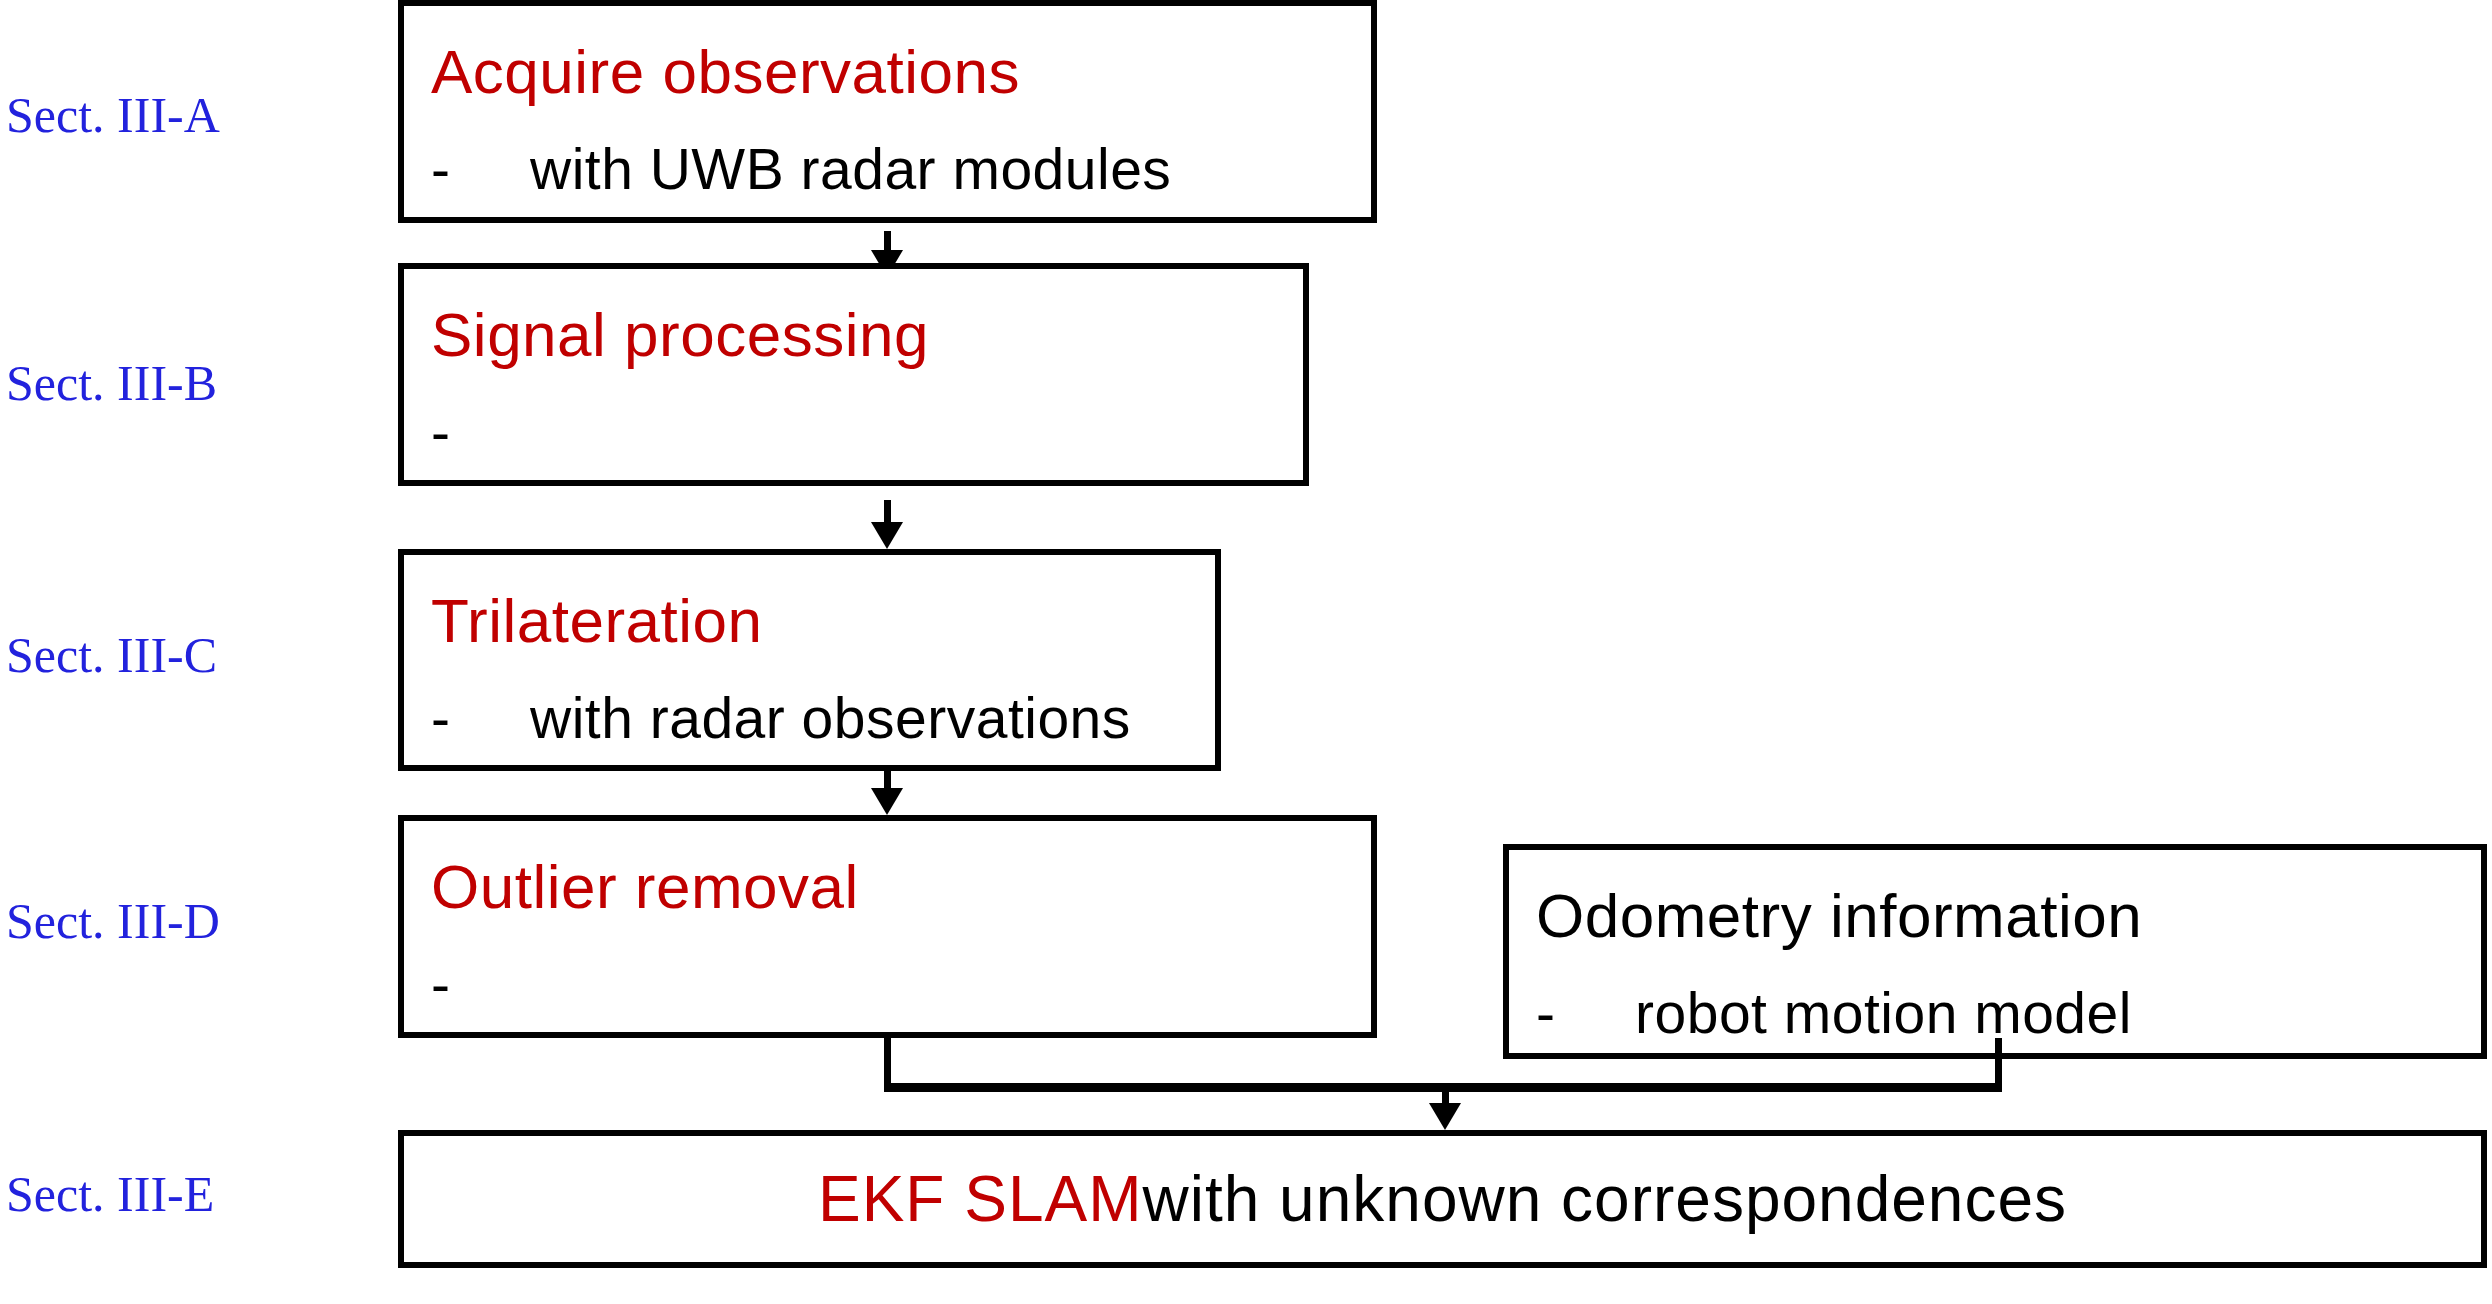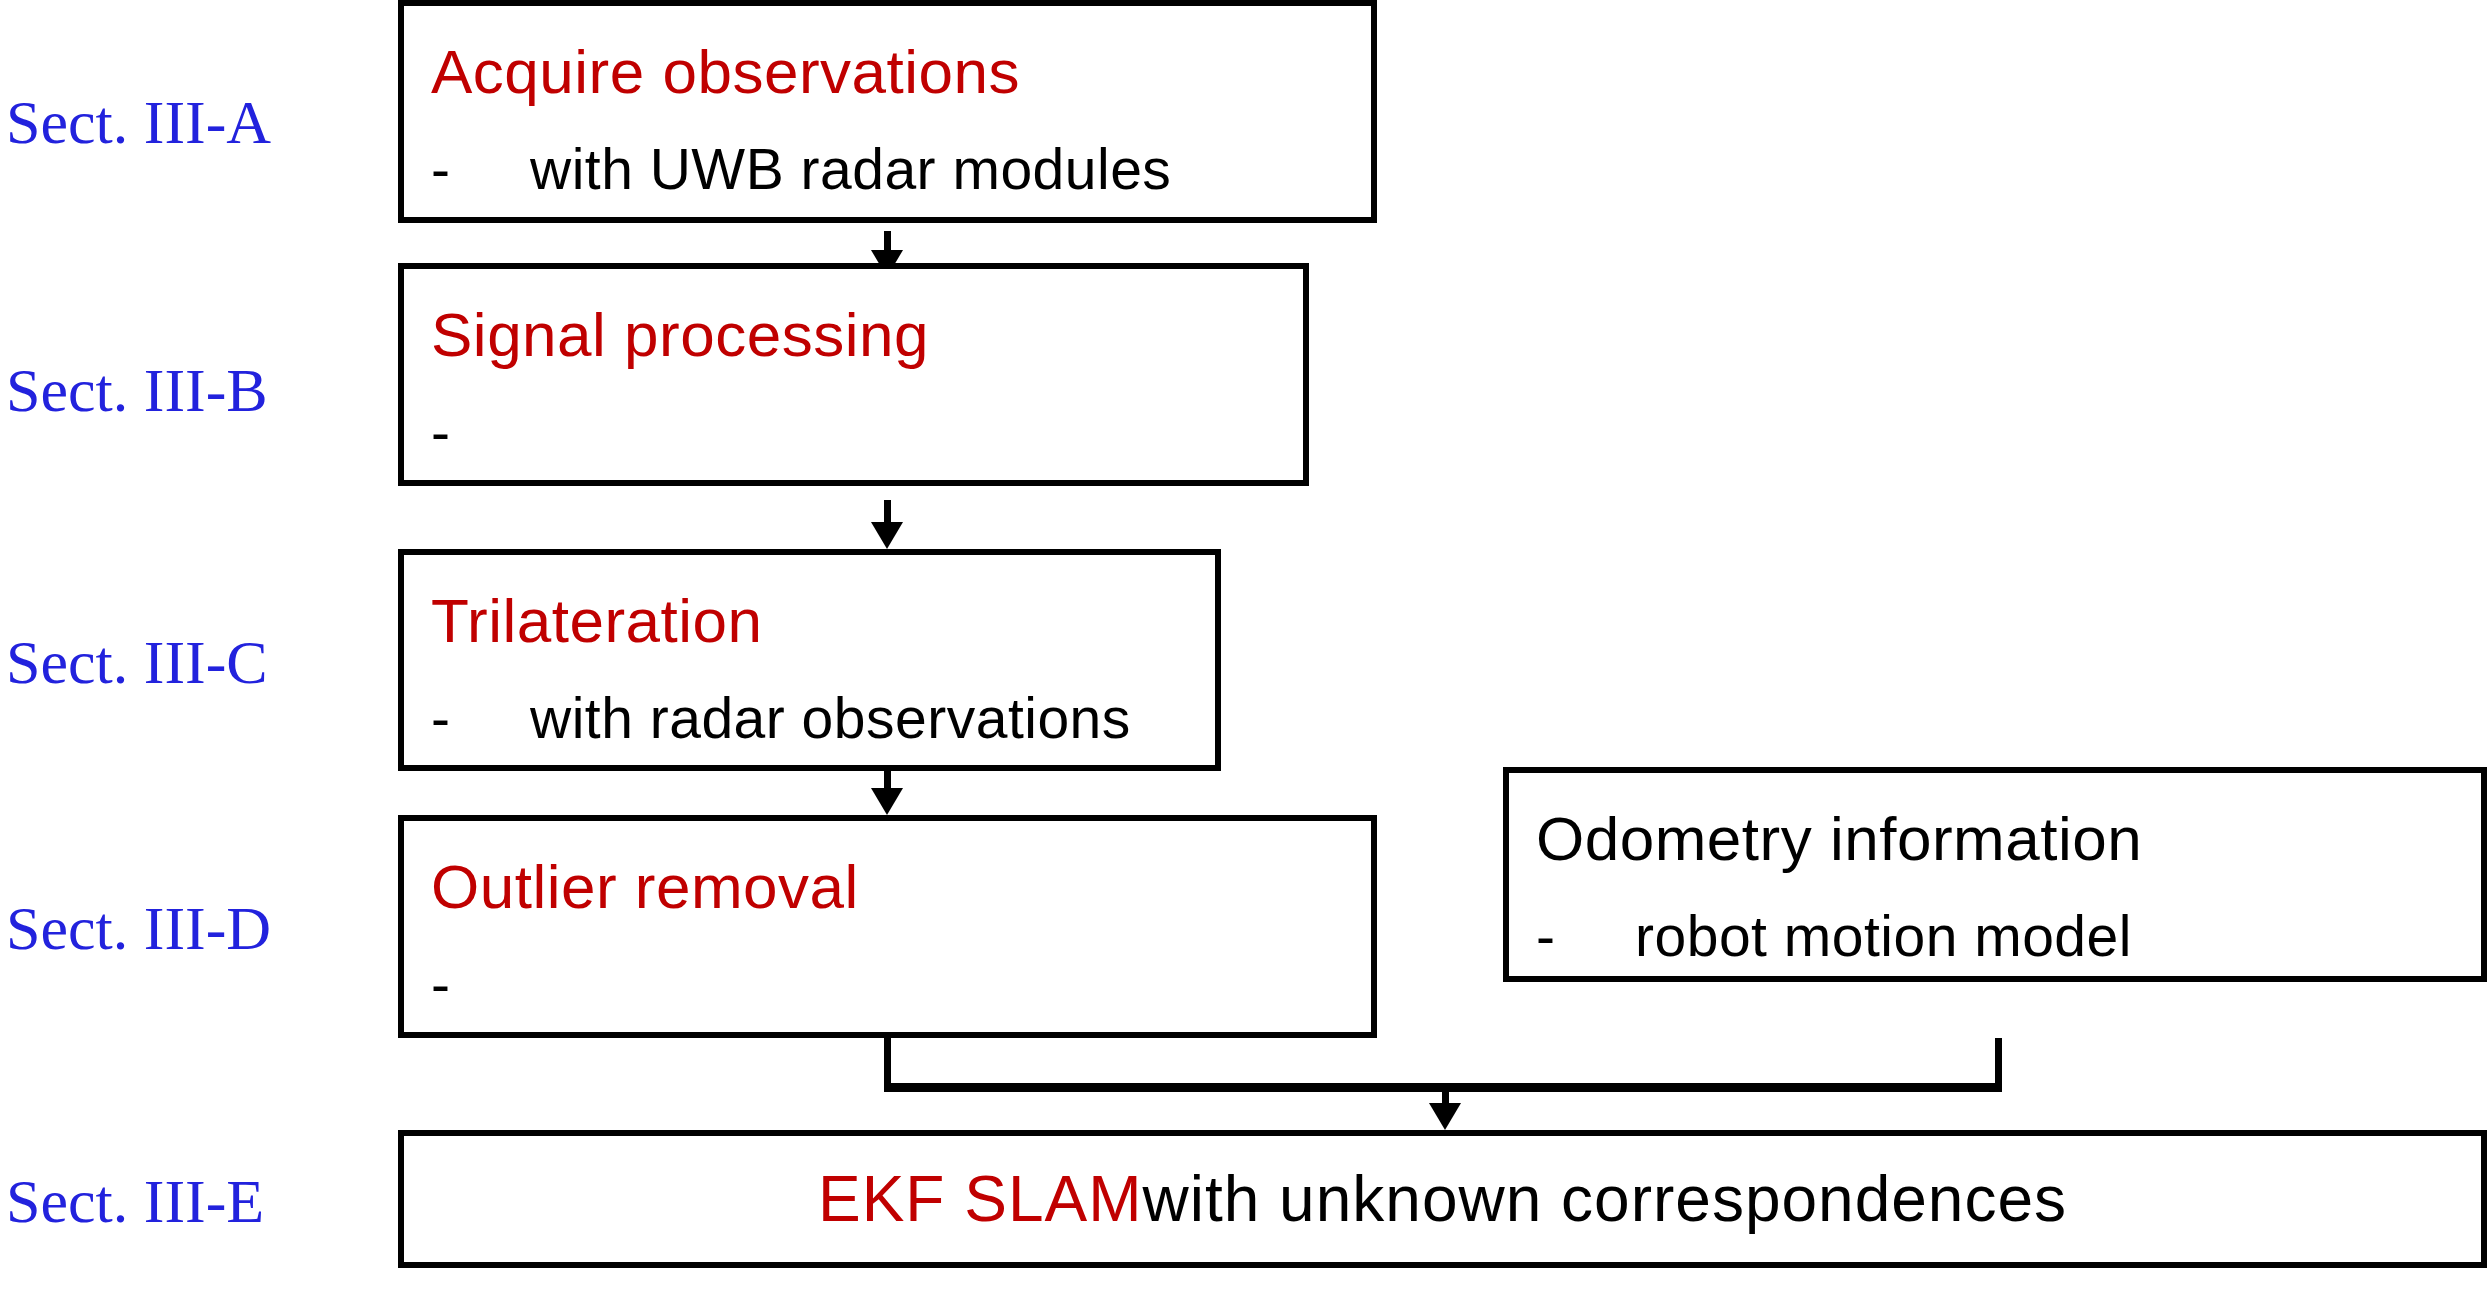--- a/index.html
+++ b/index.html
@@ -16,21 +16,21 @@
     overflow: hidden;
   }
 
   
   .sect-label {
     position: absolute;
     left: 6px;
     width: 330px;
     color: #2222DD;
     font-family: "Liberation Serif", serif;
-    font-size: 62px;
+    font-size: 50px;
     line-height: 1.1;
     white-space: nowrap;
   }
 
   
   .box {
     position: absolute;
     background: #ffffff;
     border: 6px solid #000000;
     box-sizing: border-box;
@@ -128,21 +128,21 @@
   <div class="cline" style="left:884px; top:771px; width:7px; height:18px"></div>
   <div class="ahead" style="left:871px; top:788px"></div>
 
   <div class="box" style="left:398px; top:815px; width:979px; height:223px">
     <div class="title red">Outlier removal</div>
     <div class="item">
       <span class="bullet">-</span>
     </div>
   </div>
 
-  <div class="box" style="left:1503px; top:767px; width:984px; height:215px">
+  <div class="box" style="left:1503px; top:844px; width:984px; height:215px">
     <div class="title">Odometry information</div>
     <div class="item">
       <span class="bullet">-</span>
       <span>robot motion model</span>
     </div>
   </div>
 
   <div class="cline" style="left:884px;  top:1038px; width:7px; height:45px"></div>
   <div class="cline" style="left:1995px; top:1038px; width:7px; height:45px"></div>
   <div class="cline" style="left:884px;  top:1083px; width:1118px; height:9px"></div>

